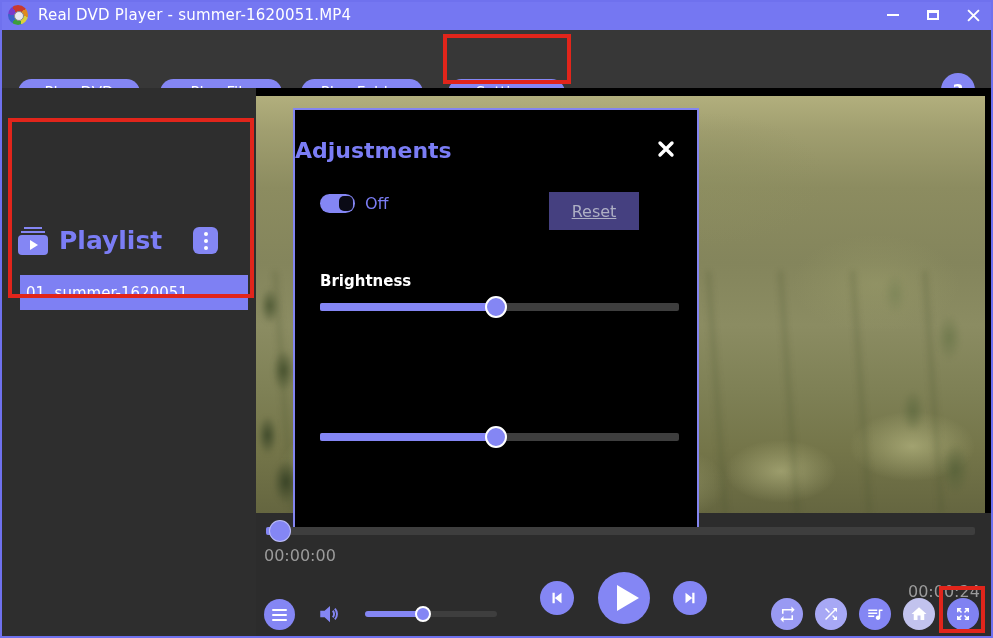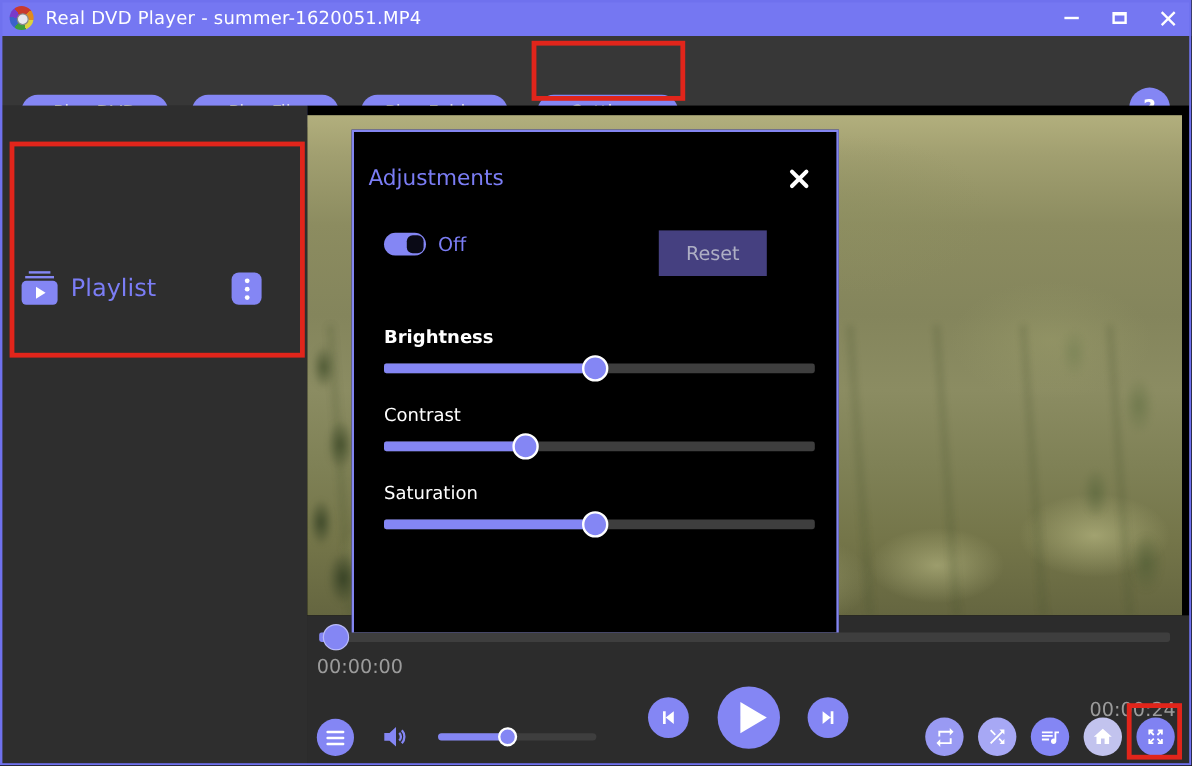--- a/index.html
+++ b/index.html
@@ -31,21 +31,21 @@
 
   
   .sidebar { position:absolute; left:0; top:88px; width:256px; height:550px; background:var(--sidebar_bg); }
   .pl-header { position:absolute; left:18px; top:138px; display:flex; align-items:center; width:220px; }
   .pl-icon { position:relative; width:30px; height:28px; }
   .pl-icon .l1 { position:absolute; left:6px; top:0; width:18px; height:2px; background:var(--accent); }
   .pl-icon .l2 { position:absolute; left:3px; top:4px; width:24px; height:2px; background:var(--accent); }
   .pl-icon .bodyx { position:absolute; left:0; top:8px; width:30px; height:20px; background:var(--accent); border-radius:4px;
     display:flex; align-items:center; justify-content:center; }
   .pl-icon .tri { width:0; height:0; border-left:8px solid #fff; border-top:5px solid transparent; border-bottom:5px solid transparent; margin-left:2px; }
-  .pl-title { color:var(--accent_text); font-size:20px; font-weight:normal; margin-left:11px; }
+  .pl-title { color:var(--accent_text); font-size:25px; font-weight:bold; margin-left:11px; }
   .pl-menu { position:absolute; left:193px; top:139px; width:25px; height:27px; background:var(--accent); border-radius:6px;
     display:flex; flex-direction:column; align-items:center; justify-content:center; gap:3px; }
   .pl-menu i { width:4px; height:4px; border-radius:50%; background:#fff; }
   .pl-item { position:absolute; left:20px; top:187px; width:228px; height:35px; background:var(--selected_item_bg);
     color:#fff; font-size:15px; display:flex; align-items:center; padding-left:6px; }
 
   
   .video-area { position:absolute; left:256px; top:88px; width:735px; height:425px; background:var(--video_letterbox); overflow:hidden; }
   .frame { position:absolute; left:0; top:8px; right:6px; bottom:0; overflow:hidden;
     background:
@@ -69,27 +69,27 @@
   .frame .wheat-right { position:absolute; right:0; bottom:0; width:120px; height:70%; filter:blur(2px); opacity:.85;
     background:
       radial-gradient(16px 30px at 25% 25%, rgba(120,130,85,.8), transparent 70%),
       radial-gradient(18px 34px at 70% 40%, rgba(104,116,72,.85), transparent 70%),
       radial-gradient(16px 30px at 40% 65%, rgba(94,106,64,.9), transparent 70%),
       radial-gradient(20px 36px at 75% 85%, rgba(84,96,56,.9), transparent 70%); }
 
   
   .dialog { position:absolute; left:293px; top:108px; width:406px; height:421px; background:var(--dialog_bg);
     border:2px solid var(--dialog_border); z-index:20; }
-  .dlg-title { position:absolute; left:12px; top:28px; color:var(--accent_text); font-size:18px; }
+  .dlg-title { position:absolute; left:0; top:28px; color:var(--accent_text); font-size:22px;font-weight:bold; }
   .dlg-close { position:absolute; right:20px; top:28px; width:22px; height:22px; color:#fff; display:flex; align-items:center; justify-content:center; }
   .toggle { position:absolute; left:25px; top:84px; width:35px; height:19px; border-radius:10px; background:var(--accent); }
   .toggle .knob { position:absolute; right:2px; top:2px; width:14px; height:15px; border-radius:5px; background:#0a0a16; }
   .toggle-label { position:absolute; left:70px; top:84px; color:var(--accent_text); font-size:16px; }
   .reset-btn { position:absolute; left:254px; top:82px; width:90px; height:38px; background:var(--reset_button_bg);
-    color:#aeafc4; font-size:16px; display:flex; align-items:center; justify-content:center; }
+    color:#aeafc4; font-size:16px; display:flex; align-items:center; justify-content:center;text-decoration:underline; }
   .adj-group { position:absolute; left:25px; width:359px; height:56px; }
   .adj-label { color:#fff; font-size:15px; }
   .adj-track { position:absolute; left:0; top:31px; width:359px; height:8px; background:var(--slider_track); border-radius:2px; }
   .adj-fill { position:absolute; left:0; top:0; height:8px; background:var(--accent); border-radius:2px; }
   .adj-handle { position:absolute; top:50%; width:22px; height:22px; border-radius:50%; background:var(--accent);
     border:2px solid #fff; transform:translate(-50%,-50%); }
 
   
   .controlbar { position:absolute; left:256px; top:513px; width:735px; height:125px; background:var(--controlbar_bg); }
   .seek-track { position:absolute; left:266px; top:527px; width:709px; height:8px; background:var(--slider_track); border-radius:2px; z-index:25; }
@@ -161,20 +161,21 @@
             <i class="tri"></i>
           </b>
       </span>
       <span class="pl-title">Playlist</span>
     </div>
     <div class="pl-menu">
         <i></i>
         <i></i>
         <i></i>
       </div>
+    <div class="pl-item">01. summer-1620051</div>
   </div>
 
   <div class="video-area">
     <div class="frame">
       <div class="stalks"></div>
       <div class="wheat-left"></div>
       <div class="wheat-right"></div>
     </div>
   </div>
 
@@ -191,29 +192,21 @@
     <div class="toggle-label">Off</div>
     <div class="reset-btn">Reset</div>
 
     <div class="adj-group" style="top:162px;font-weight:bold;">
       <div class="adj-label">Brightness</div>
       <div class="adj-track">
         <div class="adj-fill" style="width: 49%;"></div>
         <div class="adj-handle" style="left: 49%;"></div>
       </div>
     </div>
-    <div class="adj-group" style="top:227px;">
-      <div class="adj-label">Contrast</div>
-      <div class="adj-track">
-        <div class="adj-fill" style="width: 33%;"></div>
-        <div class="adj-handle" style="left: 33%;"></div>
-      </div>
-    </div>
     <div class="adj-group" style="top:292px;">
-      <div class="adj-label">Saturation</div>
       <div class="adj-track">
         <div class="adj-fill" style="width: 49%;"></div>
         <div class="adj-handle" style="left: 49%;"></div>
       </div>
     </div>
   </div>
 
   <div class="controlbar"></div>
 
   <div class="seek-track">

